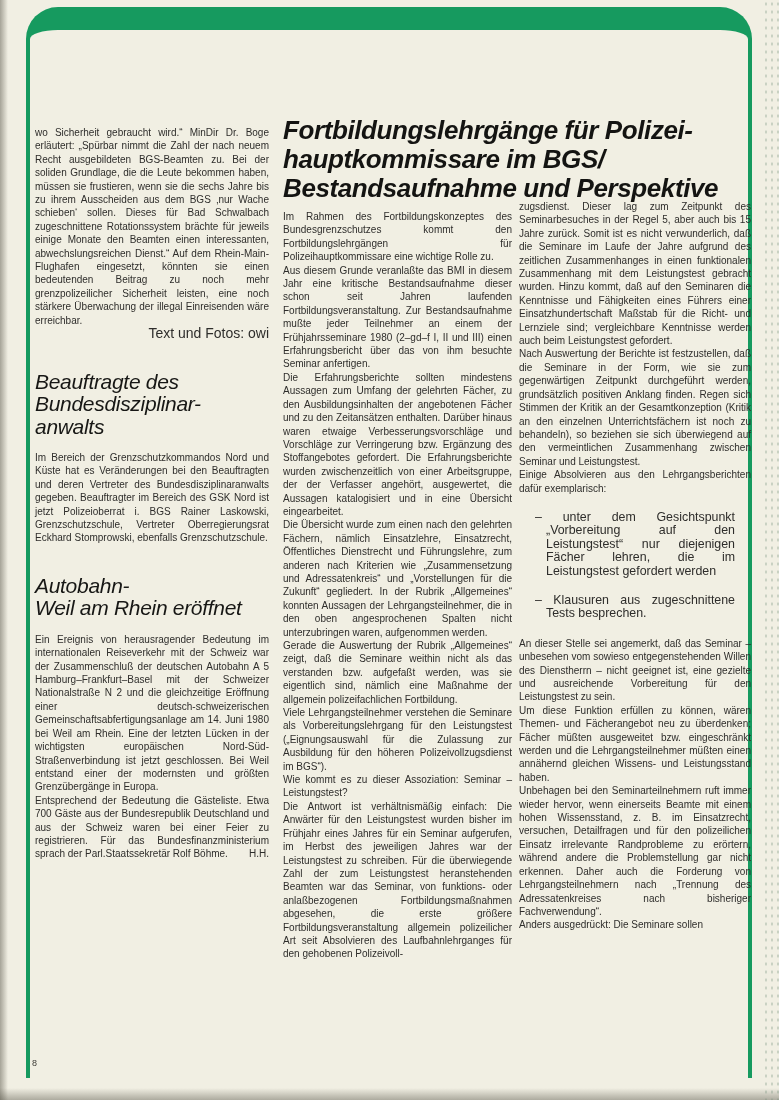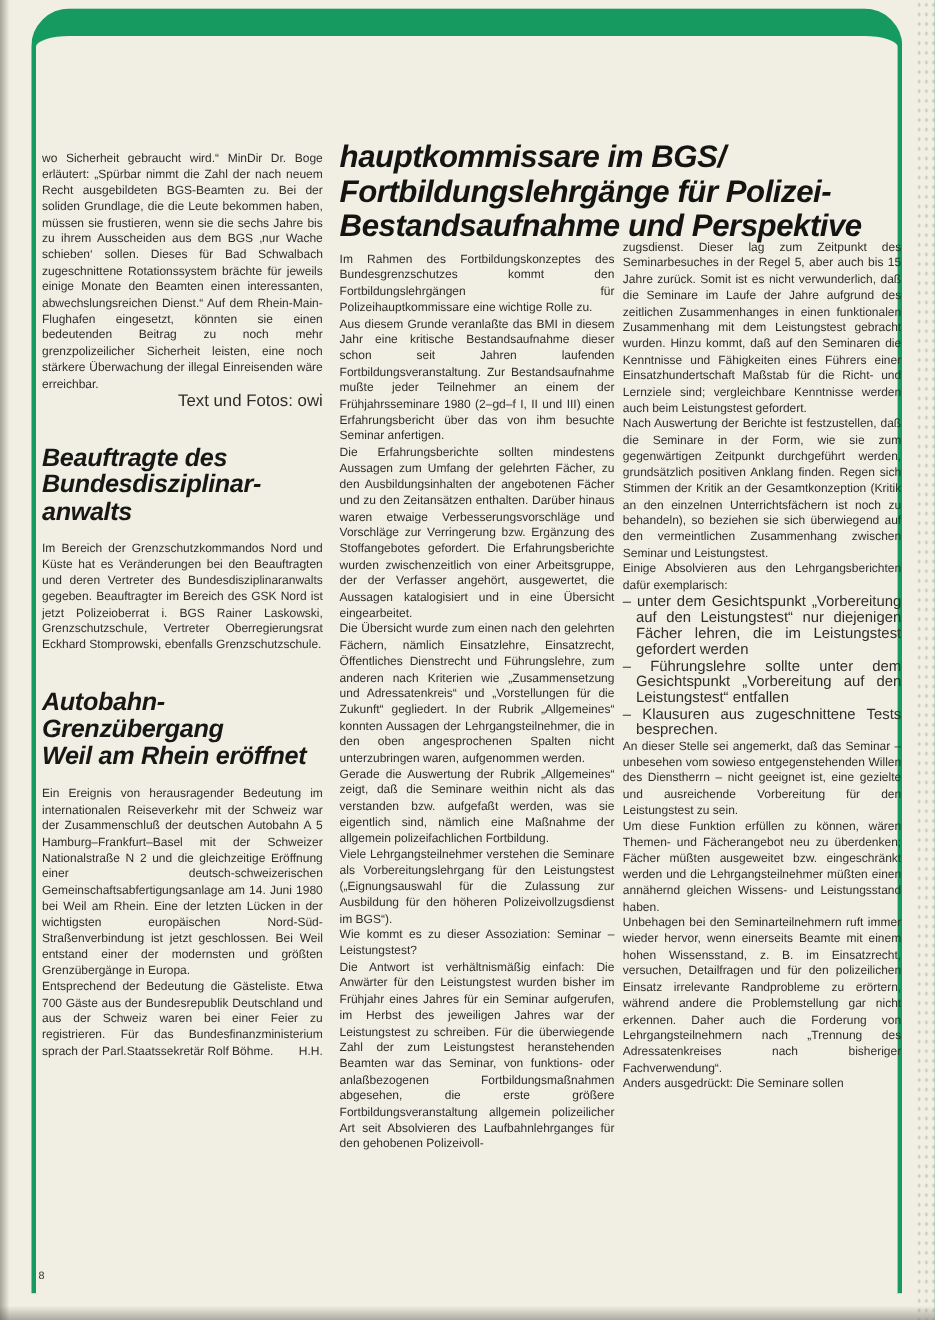--- a/index.html
+++ b/index.html
@@ -27,61 +27,60 @@
     background-size:6px 8px;}
   .col{position:absolute;}
   .col-left{left:35px;top:126px;width:234px;}
   .col-mid{left:283px;top:210px;width:229px;}
   .col-right{left:519px;top:200px;width:232px;}
   .body{font-size:10px;line-height:13.4px;margin:0;}
   .just{text-align:justify;}
   .credit{font-size:14px;line-height:13.4px;margin:0;text-align:right;}
   .byline{float:right;}
   .subhead{
-    font-size:21px;line-height:22.5px;font-weight:700;font-style:italic;
+    font-size:21px;line-height:22.5px;font-weight:400;font-style:italic;
     color:#171715;letter-spacing:-.3px;margin:30px 0 13px;
   }
   .subhead .line{display:block;}
   .headline{
     position:absolute;left:283px;top:116px;width:482px;
     font-size:26px;line-height:29px;font-weight:700;font-style:italic;
     color:#141412;letter-spacing:-.4px;
   }
   .headline .line{display:block;}
-  .list p{font-size:12.4px;line-height:13.4px;margin:0;text-align:justify;
+  .list p{font-size:12.4px;line-height:13.4px;margin:16px;text-align:justify;
     padding-left:11px;text-indent:-11px;}
   .pagenum{position:absolute;left:32px;top:1058px;font-size:9px;color:#3c3b36;}
 </style>
 </head>
 <body>
 
 <div class="page">
 
   <div class="frame"></div>
 
   <div class="headline">
+    <span class="line">Fortbildungslehrgänge für Polizei-</span>
     <span class="line">hauptkommissare im BGS/</span>
-    <span class="line">Fortbildungslehrgänge für Polizei-</span>
     <span class="line">Bestandsaufnahme und Perspektive</span>
   </div>
 
   <div class="col col-left">
     <p class="body just">wo Sicherheit gebraucht wird.“ MinDir Dr. Boge erläutert: „Spürbar nimmt die Zahl der nach neuem Recht ausgebildeten BGS-Beamten zu. Bei der soliden Grundlage, die die Leute bekommen haben, müssen sie frustieren, wenn sie die sechs Jahre bis zu ihrem Ausscheiden aus dem BGS ‚nur Wache schieben‘ sollen. Dieses für Bad Schwalbach zugeschnittene Rotationssystem brächte für jeweils einige Monate den Beamten einen interessanten, abwechslungsreichen Dienst.“ Auf dem Rhein-Main-Flughafen eingesetzt, könnten sie einen bedeutenden Beitrag zu noch mehr grenzpolizeilicher Sicherheit leisten, eine noch stärkere Überwachung der illegal Einreisenden wäre erreichbar.</p>
     <p class="credit">Text und Fotos: owi</p>
 
     <h2 class="subhead">
       <span class="line">Beauftragte des</span>
       <span class="line">Bundesdisziplinar-</span>
       <span class="line">anwalts</span>
     </h2>
     <p class="body just">Im Bereich der Grenzschutzkommandos Nord und Küste hat es Veränderungen bei den Beauftragten und deren Vertreter des Bundesdisziplinaranwalts gegeben. Beauftragter im Bereich des GSK Nord ist jetzt Polizeioberrat i. BGS Rainer Laskowski, Grenzschutzschule, Vertreter Oberregierungsrat Eckhard Stomprowski, ebenfalls Grenzschutzschule.</p>
 
     <h2 class="subhead">
       <span class="line">Autobahn-</span>
-      <span class="line">Grenzübergang</span>
       <span class="line">Weil am Rhein eröffnet</span>
     </h2>
     <p class="body just">Ein Ereignis von herausragender Bedeutung im internationalen Reiseverkehr mit der Schweiz war der Zusammenschluß der deutschen Autobahn A 5 Hamburg–Frankfurt–Basel mit der Schweizer Nationalstraße N 2 und die gleichzeitige Eröffnung einer deutsch-schweizerischen Gemeinschaftsabfertigungsanlage am 14. Juni 1980 bei Weil am Rhein. Eine der letzten Lücken in der wichtigsten europäischen Nord-Süd-Straßenverbindung ist jetzt geschlossen. Bei Weil entstand einer der modernsten und größten Grenzübergänge in Europa.</p>
     <p class="body just">
       <span>Entsprechend der Bedeutung die Gästeliste. Etwa 700 Gäste aus der Bundesrepublik Deutschland und aus der Schweiz waren bei einer Feier zu registrieren. Für das Bundesfinanzministerium sprach der Parl.Staatssekretär Rolf Böhme.</span>
       <span class="byline">H.H.</span>
     </p>
   </div>
 
   <div class="col col-mid">
@@ -94,21 +93,20 @@
     <p class="body just">Wie kommt es zu dieser Assoziation: Seminar – Leistungstest?</p>
     <p class="body just">Die Antwort ist verhältnismäßig einfach: Die Anwärter für den Leistungstest wurden bisher im Frühjahr eines Jahres für ein Seminar aufgerufen, im Herbst des jeweiligen Jahres war der Leistungstest zu schreiben. Für die überwiegende Zahl der zum Leistungstest heranstehenden Beamten war das Seminar, von funktions- oder anlaßbezogenen Fortbildungsmaßnahmen abgesehen, die erste größere Fortbildungsveranstaltung allgemein polizeilicher Art seit Absolvieren des Laufbahnlehrganges für den gehobenen Polizeivoll-</p>
   </div>
 
   <div class="col col-right">
     <p class="body just">zugsdienst. Dieser lag zum Zeitpunkt des Seminarbesuches in der Regel 5, aber auch bis 15 Jahre zurück. Somit ist es nicht verwunderlich, daß die Seminare im Laufe der Jahre aufgrund des zeitlichen Zusammenhanges in einen funktionalen Zusammenhang mit dem Leistungstest gebracht wurden. Hinzu kommt, daß auf den Seminaren die Kenntnisse und Fähigkeiten eines Führers einer Einsatzhundertschaft Maßstab für die Richt- und Lernziele sind; vergleichbare Kenntnisse werden auch beim Leistungstest gefordert.</p>
     <p class="body just">Nach Auswertung der Berichte ist festzustellen, daß die Seminare in der Form, wie sie zum gegenwärtigen Zeitpunkt durchgeführt werden, grundsätzlich positiven Anklang finden. Regen sich Stimmen der Kritik an der Gesamtkonzeption (Kritik an den einzelnen Unterrichtsfächern ist noch zu behandeln), so beziehen sie sich überwiegend auf den vermeintlichen Zusammenhang zwischen Seminar und Leistungstest.</p>
     <p class="body just">Einige Absolvieren aus den Lehrgangsberichten dafür exemplarisch:</p>
     <div class="list">
       <p>– unter dem Gesichtspunkt „Vorbereitung auf den Leistungstest“ nur diejenigen Fächer lehren, die im Leistungstest gefordert werden</p>
-      <p>– Führungslehre sollte unter dem Gesichtspunkt „Vorbereitung auf den Leistungstest“ entfallen</p>
       <p>– Klausuren aus zugeschnittene Tests besprechen.</p>
     </div>
     <p class="body just">An dieser Stelle sei angemerkt, daß das Seminar – unbesehen vom sowieso entgegenstehenden Willen des Dienstherrn – nicht geeignet ist, eine gezielte und ausreichende Vorbereitung für den Leistungstest zu sein.</p>
     <p class="body just">Um diese Funktion erfüllen zu können, wären Themen- und Fächerangebot neu zu überdenken; Fächer müßten ausgeweitet bzw. eingeschränkt werden und die Lehrgangsteilnehmer müßten einen annähernd gleichen Wissens- und Leistungsstand haben.</p>
     <p class="body just">Unbehagen bei den Seminarteilnehmern ruft immer wieder hervor, wenn einerseits Beamte mit einem hohen Wissensstand, z. B. im Einsatzrecht, versuchen, Detailfragen und für den polizeilichen Einsatz irrelevante Randprobleme zu erörtern, während andere die Problemstellung gar nicht erkennen. Daher auch die Forderung von Lehrgangsteilnehmern nach „Trennung des Adressatenkreises nach bisheriger Fachverwendung“.</p>
     <p class="body just">Anders ausgedrückt: Die Seminare sollen</p>
   </div>
 
   <div class="pagenum">8</div>
 

